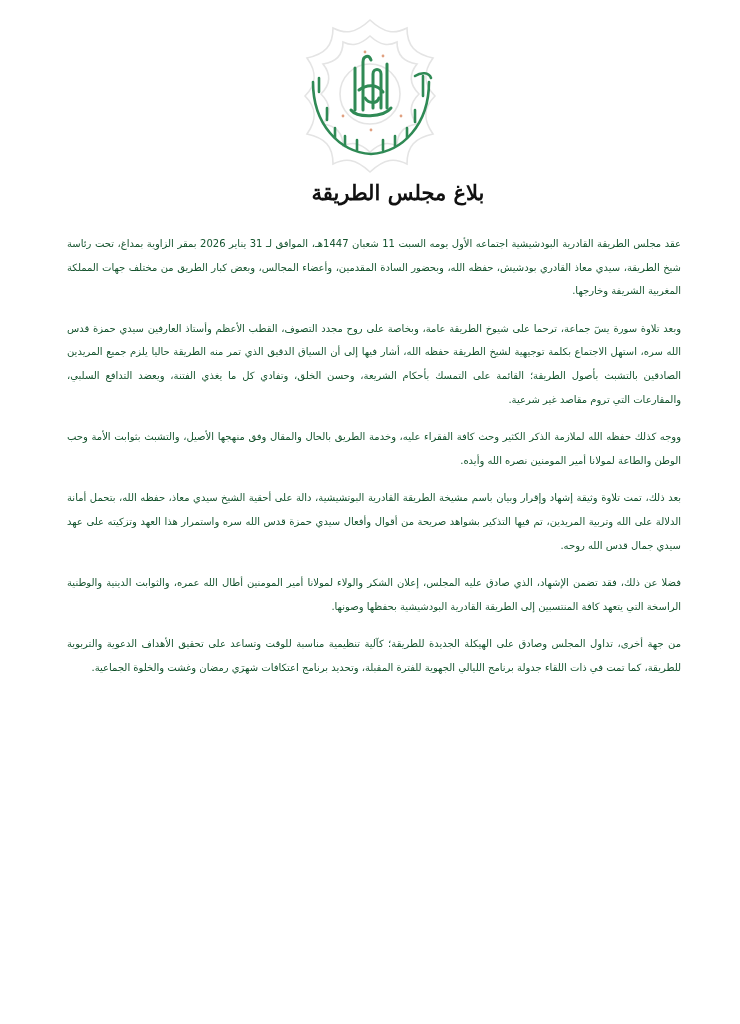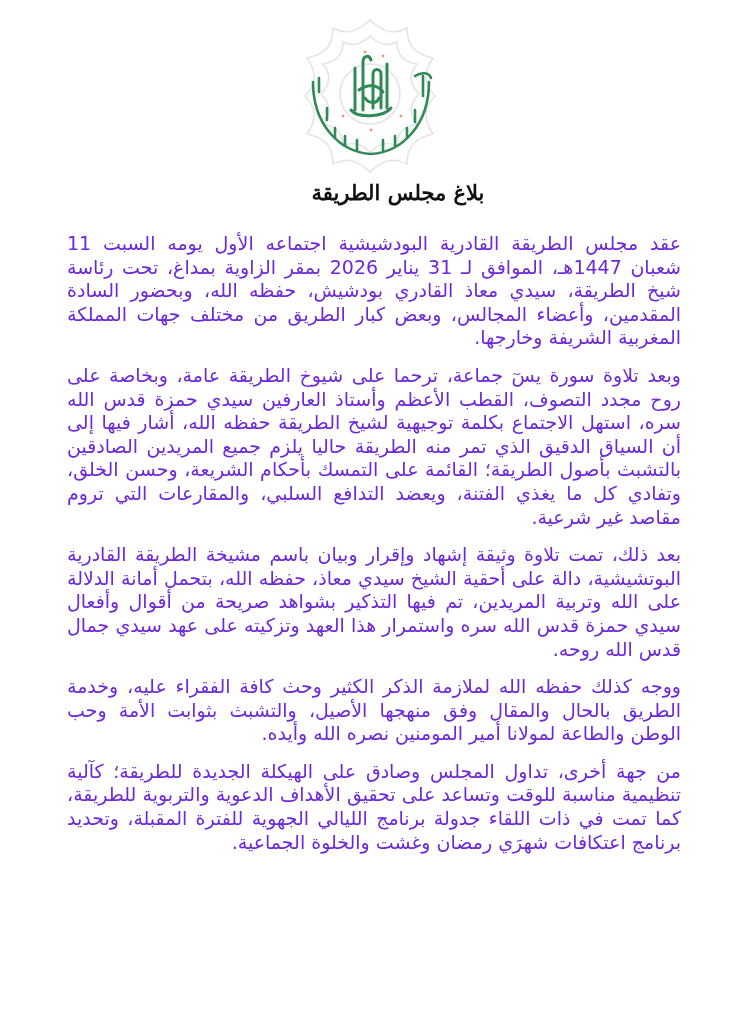--- a/index.html
+++ b/index.html
@@ -47,24 +47,24 @@
       position: absolute;
       left: 63px;
       width: 618px;
       top: 232px;
       direction: rtl;
       text-align: justify;
       text-align-last: right;
     }
     .para {
       font-family: "DejaVu Sans", sans-serif;
-      font-size: 19px;
+      font-size: 10px;
       line-height: 23.6px;
       margin: 0 0 14px 4px;
-      color: #6d28d9;
+      color: #14532d;
     }
   </style>
 </head>
 <body>
 
 <div class="page">
 
   <div class="logo">
     <svg viewBox="0 0 175 165">
 
@@ -98,18 +98,19 @@
         <circle cx="88" cy="118" r="1.4"></circle>
       </g>
     </svg>
   </div>
 
   <div class="title">بلاغ مجلس الطريقة</div>
 
   <div class="body-text">
     <p class="para">عقد مجلس الطريقة القادرية البودشيشية اجتماعه الأول يومه السبت 11 شعبان 1447هـ، الموافق لـ 31 يناير 2026 بمقر الزاوية بمداغ، تحت رئاسة شيخ الطريقة، سيدي معاذ القادري بودشيش، حفظه الله، وبحضور السادة المقدمين، وأعضاء المجالس، وبعض كبار الطريق من مختلف جهات المملكة المغربية الشريفة وخارجها.</p>
     <p class="para">وبعد تلاوة سورة يسٓ جماعة، ترحما على شيوخ الطريقة عامة، وبخاصة على روح مجدد التصوف، القطب الأعظم وأستاذ العارفين سيدي حمزة قدس الله سره، استهل الاجتماع بكلمة توجيهية لشيخ الطريقة حفظه الله، أشار فيها إلى أن السياق الدقيق الذي تمر منه الطريقة حاليا يلزم جميع المريدين الصادقين بالتشبث بأصول الطريقة؛ القائمة على التمسك بأحكام الشريعة، وحسن الخلق، وتفادي كل ما يغذي الفتنة، ويعضد التدافع السلبي، والمقارعات التي تروم مقاصد غير شرعية.</p>
+    <p class="para">ووجه كذلك حفظه الله لملازمة الذكر الكثير وحث كافة الفقراء عليه، وخدمة الطريق بالحال والمقال وفق منهجها الأصيل، والتشبث بثوابت الأمة وحب الوطن والطاعة لمولانا أمير المومنين نصره الله وأيده.</p>
     <p class="para">بعد ذلك، تمت تلاوة وثيقة إشهاد وإقرار وبيان باسم مشيخة الطريقة القادرية البوتشيشية، دالة على أحقية الشيخ سيدي معاذ، حفظه الله، بتحمل أمانة الدلالة على الله وتربية المريدين، تم فيها التذكير بشواهد صريحة من أقوال وأفعال سيدي حمزة قدس الله سره واستمرار هذا العهد وتزكيته على عهد سيدي جمال قدس الله روحه.</p>
-    <p class="para">ووجه كذلك حفظه الله لملازمة الذكر الكثير وحث كافة الفقراء عليه، وخدمة الطريق بالحال والمقال وفق منهجها الأصيل، والتشبث بثوابت الأمة وحب الوطن والطاعة لمولانا أمير المومنين نصره الله وأيده.</p>
+    <p class="para">فضلا عن ذلك، فقد تضمن الإشهاد، الذي صادق عليه المجلس، إعلان الشكر والولاء لمولانا أمير المومنين أطال الله عمره، والثوابت الدينية والوطنية الراسخة التي يتعهد كافة المنتسبين إلى الطريقة القادرية البودشيشية بحفظها وصونها.</p>
     <p class="para">من جهة أخرى، تداول المجلس وصادق على الهيكلة الجديدة للطريقة؛ كآلية تنظيمية مناسبة للوقت وتساعد على تحقيق الأهداف الدعوية والتربوية للطريقة، كما تمت في ذات اللقاء جدولة برنامج الليالي الجهوية للفترة المقبلة، وتحديد برنامج اعتكافات شهرَي رمضان وغشت والخلوة الجماعية.</p>
   </div>
 
 </div>
 
 </body></html>

